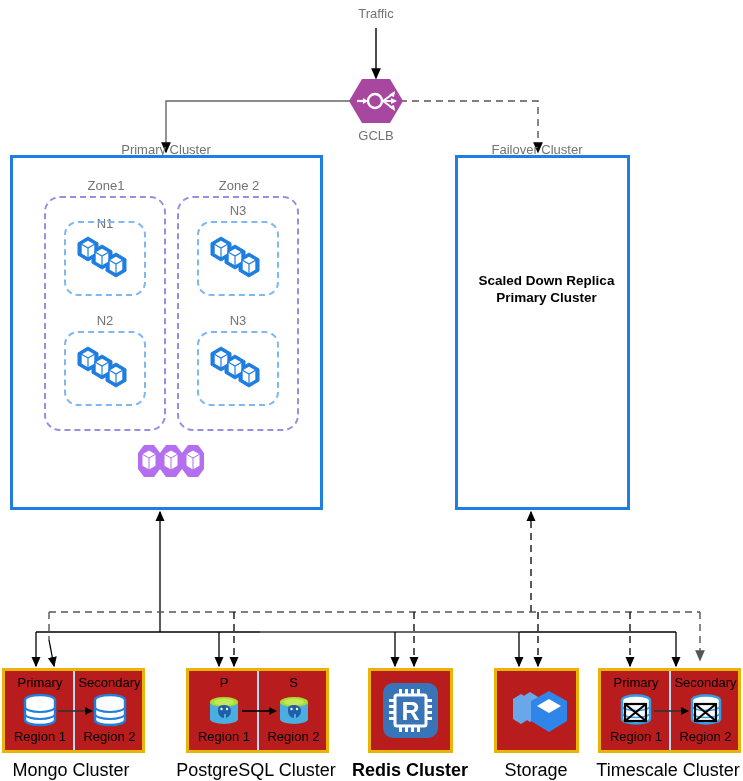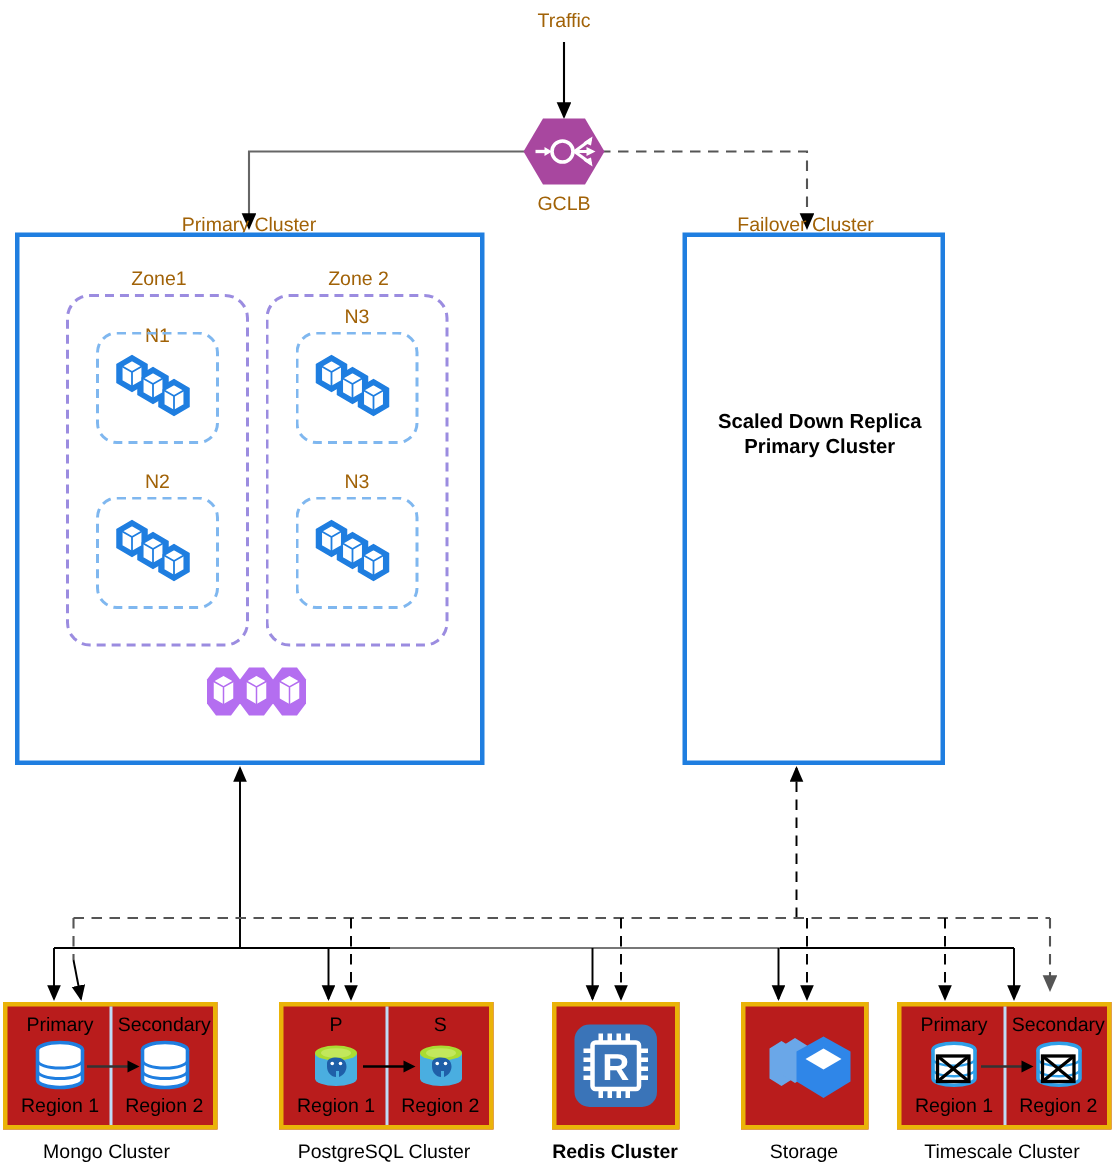--- a/index.html
+++ b/index.html
@@ -1,27 +1,27 @@
 <!DOCTYPE html>
 <html><head>
 <meta charset="utf-8">
 <style>
   html,body{margin:0;padding:0;background:#ffffff;}
   body{width:743px;height:781px;font-family:"Liberation Sans",sans-serif;color:#000;}
   #stage{position:relative;width:743px;height:781px;overflow:hidden;}
   .abs{position:absolute;}
-  .lbl{position:absolute;font-size:13px;line-height:15px;color:#a16207;white-space:nowrap;text-align:center;}
+  .lbl{position:absolute;font-size:13px;line-height:15px;color:#737373;white-space:nowrap;text-align:center;}
   .lbl.center{transform:translateX(-50%);}
   .bold{font-weight:bold;}
   .cluster-box{position:absolute;border:3px solid #1f7ee0;background:#ffffff;box-sizing:border-box;}
   .zone{position:absolute;border:2px dashed #9b8ce0;border-radius:16px;box-sizing:border-box;}
   .node{position:absolute;border:2px dashed #7fb7ef;border-radius:14px;box-sizing:border-box;}
   .store-box{position:absolute;border:3px solid #eab308;background:#b91c1c;box-sizing:border-box;}
   .divider{position:absolute;width:2px;background:#bfdcf7;}
-  .store-cap{position:absolute;font-size:13px;text-align:center;white-space:nowrap;transform:translateX(-50%);}
+  .store-cap{position:absolute;font-size:18px;text-align:center;white-space:nowrap;transform:translateX(-50%);}
   svg{display:block;}
   #wires{position:absolute;left:0;top:0;width:743px;height:781px;pointer-events:none;}
 </style>
 </head>
 <body>
 
 <div id="stage">
 
   <svg id="wires" viewBox="0 0 743 781">
     <defs>

